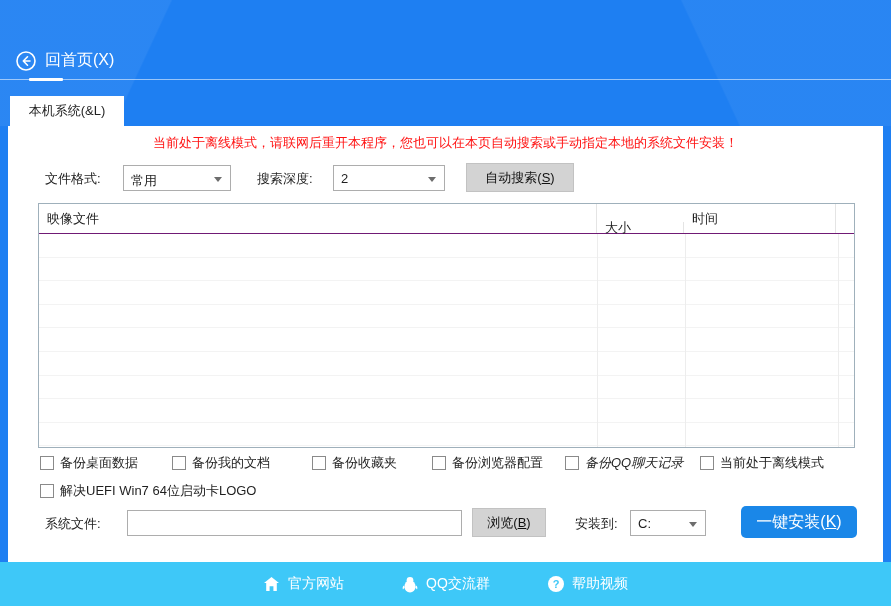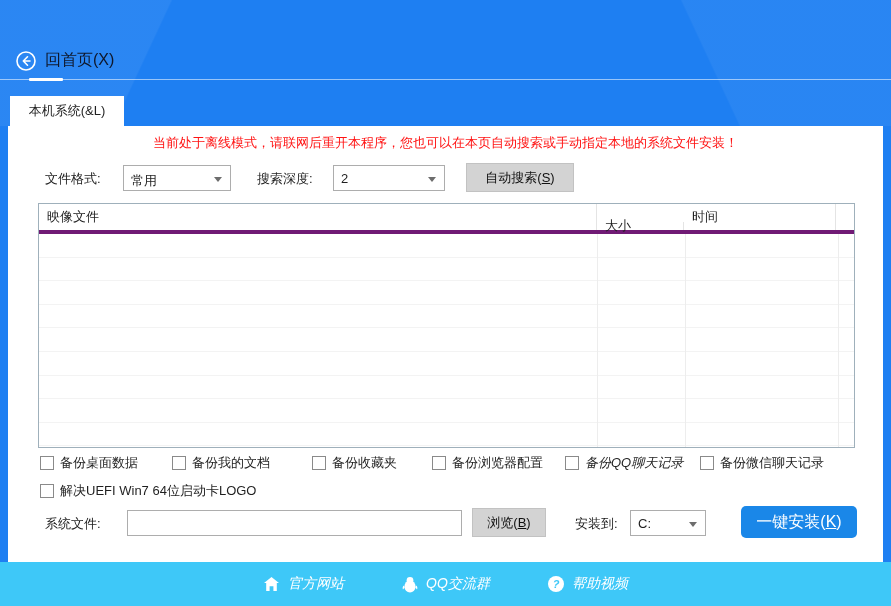--- a/index.html
+++ b/index.html
@@ -37,21 +37,21 @@
   .menu-glyph i { display:block; width:14px; height:2px; background:#fff; margin:2px 0; }
   .min-glyph { display:inline-block; width:13px; height:2px; background:#fff; margin-top:8px; }
 
   
   .navbar { position:absolute; left:0; top:42px; width:891px; height:38px; }
   .nav-back {
     position:absolute; left:16px; top:0; height:37px;
     display:flex; align-items:center; gap:9px; cursor:pointer;
   }
   .back-circle { width:20px; height:20px; }
-  .nav-label { color:#0f172a; font-size:16px; }
+  .nav-label { color:#ffffff; font-size:16px; }
   .nav-underline {
     position:absolute; left:0; top:37px; width:891px; height:1px;
     background:rgba(255,255,255,0.55);
   }
   .nav-active-mark {
     position:absolute; left:29px; top:36px; width:34px; height:3px;
     background:#ffffff; border-radius:1px;
   }
 
   
@@ -88,21 +88,21 @@
     color:#111; font-size:13px; display:flex; align-items:center; justify-content:center;
     cursor:pointer;
   }
   .mnemonic { text-decoration:underline; }
 
   
   .listview {
     position:absolute; left:30px; top:77px; width:817px; height:245px;
     border:1px solid #9fb0bb; background:#fff;
   }
-  .lv-header { display:flex; height:30px; border-bottom:4px solid #701a75; }
+  .lv-header { display:flex; height:30px; border-bottom:1px solid #701a75; }
   .lv-hcell {
     font-size:13px; color:#1f1f1f; display:flex; align-items:center;
     padding-left:8px; border-right:1px solid #e4e4e4; cursor:pointer;
   }
   .lv-hcell.c1 { width:558px; }
   .lv-hcell.c2 { width:87px;margin-top:18px; }
   .lv-hcell.c3 { width:152px; }
   .lv-hcell.c4 { width:18px; border-right:none; }
   .lv-body { position:relative; height:213px; }
   .lv-body .vline { position:absolute; top:0; bottom:0; width:1px; background:#ededed; }
@@ -134,21 +134,20 @@
 
   
   .footer {
     position:absolute; left:0; top:562px; width:891px; height:44px;
     background:#3ec8f8; display:flex; align-items:center; justify-content:center;
     gap:58px;
   }
   .footer-link {
     display:flex; align-items:center; gap:8px; color:#ffffff; font-size:14px;
     cursor:pointer;
-    font-style:italic;
   }
   .footer-link svg { display:block; }
 </style>
 </head>
 <body>
 
 <div id="app">
 
 
   <div class="navbar">
@@ -227,21 +226,21 @@
     <label class="chk" style="left:424px; top:328px;">
       <span class="box"></span>
       <span>备份浏览器配置</span>
     </label>
     <label class="chk" style="left:557px; top:328px;font-style:italic;">
       <span class="box"></span>
       <span>备份QQ聊天记录</span>
     </label>
     <label class="chk" style="left:692px; top:328px;">
       <span class="box"></span>
-      <span>备份微信聊天记录</span>
+      <span>当前处于离线模式</span>
     </label>
 
     <label class="chk" style="left:32px; top:356px;">
       <span class="box"></span>
       <span>解决UEFI Win7 64位启动卡LOGO</span>
     </label>
 
     <span class="fieldlabel" style="left:37px; top:385px;">系统文件:</span>
     <input class="text-input" type="text" value="" style="">
     <button class="gray-btn" style="left:464px; top:382px; width:74px; height:29px;">

